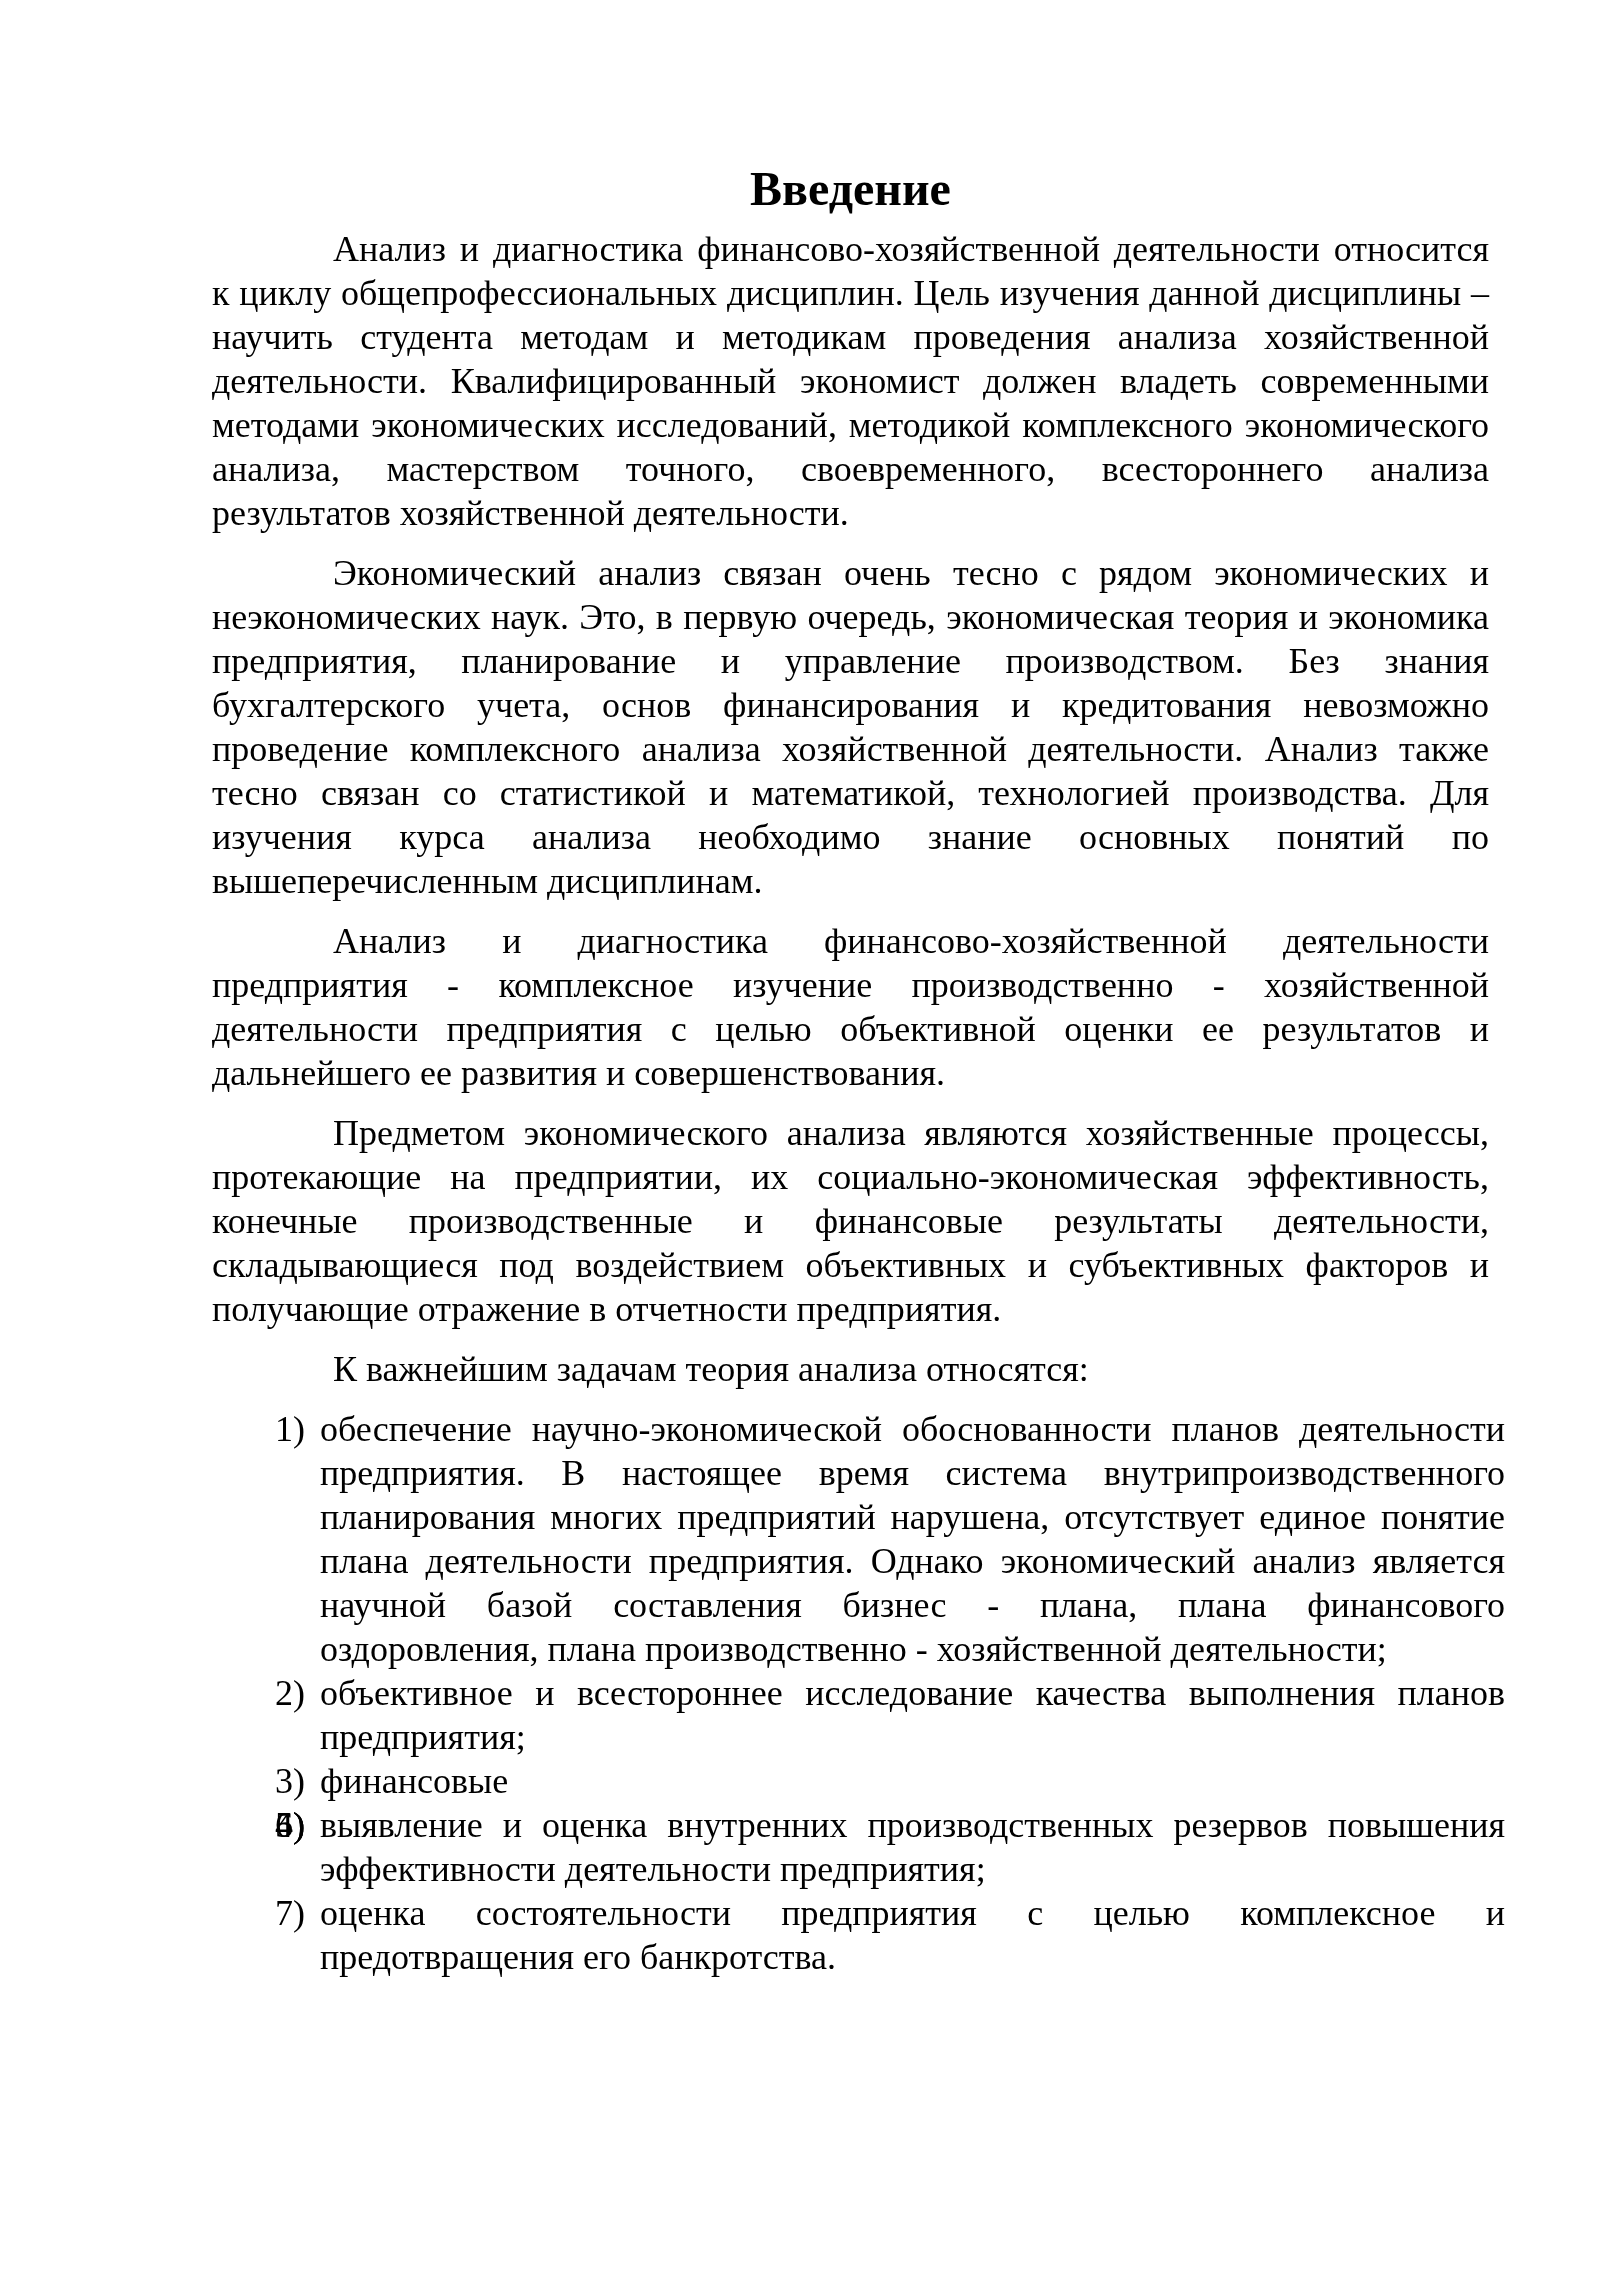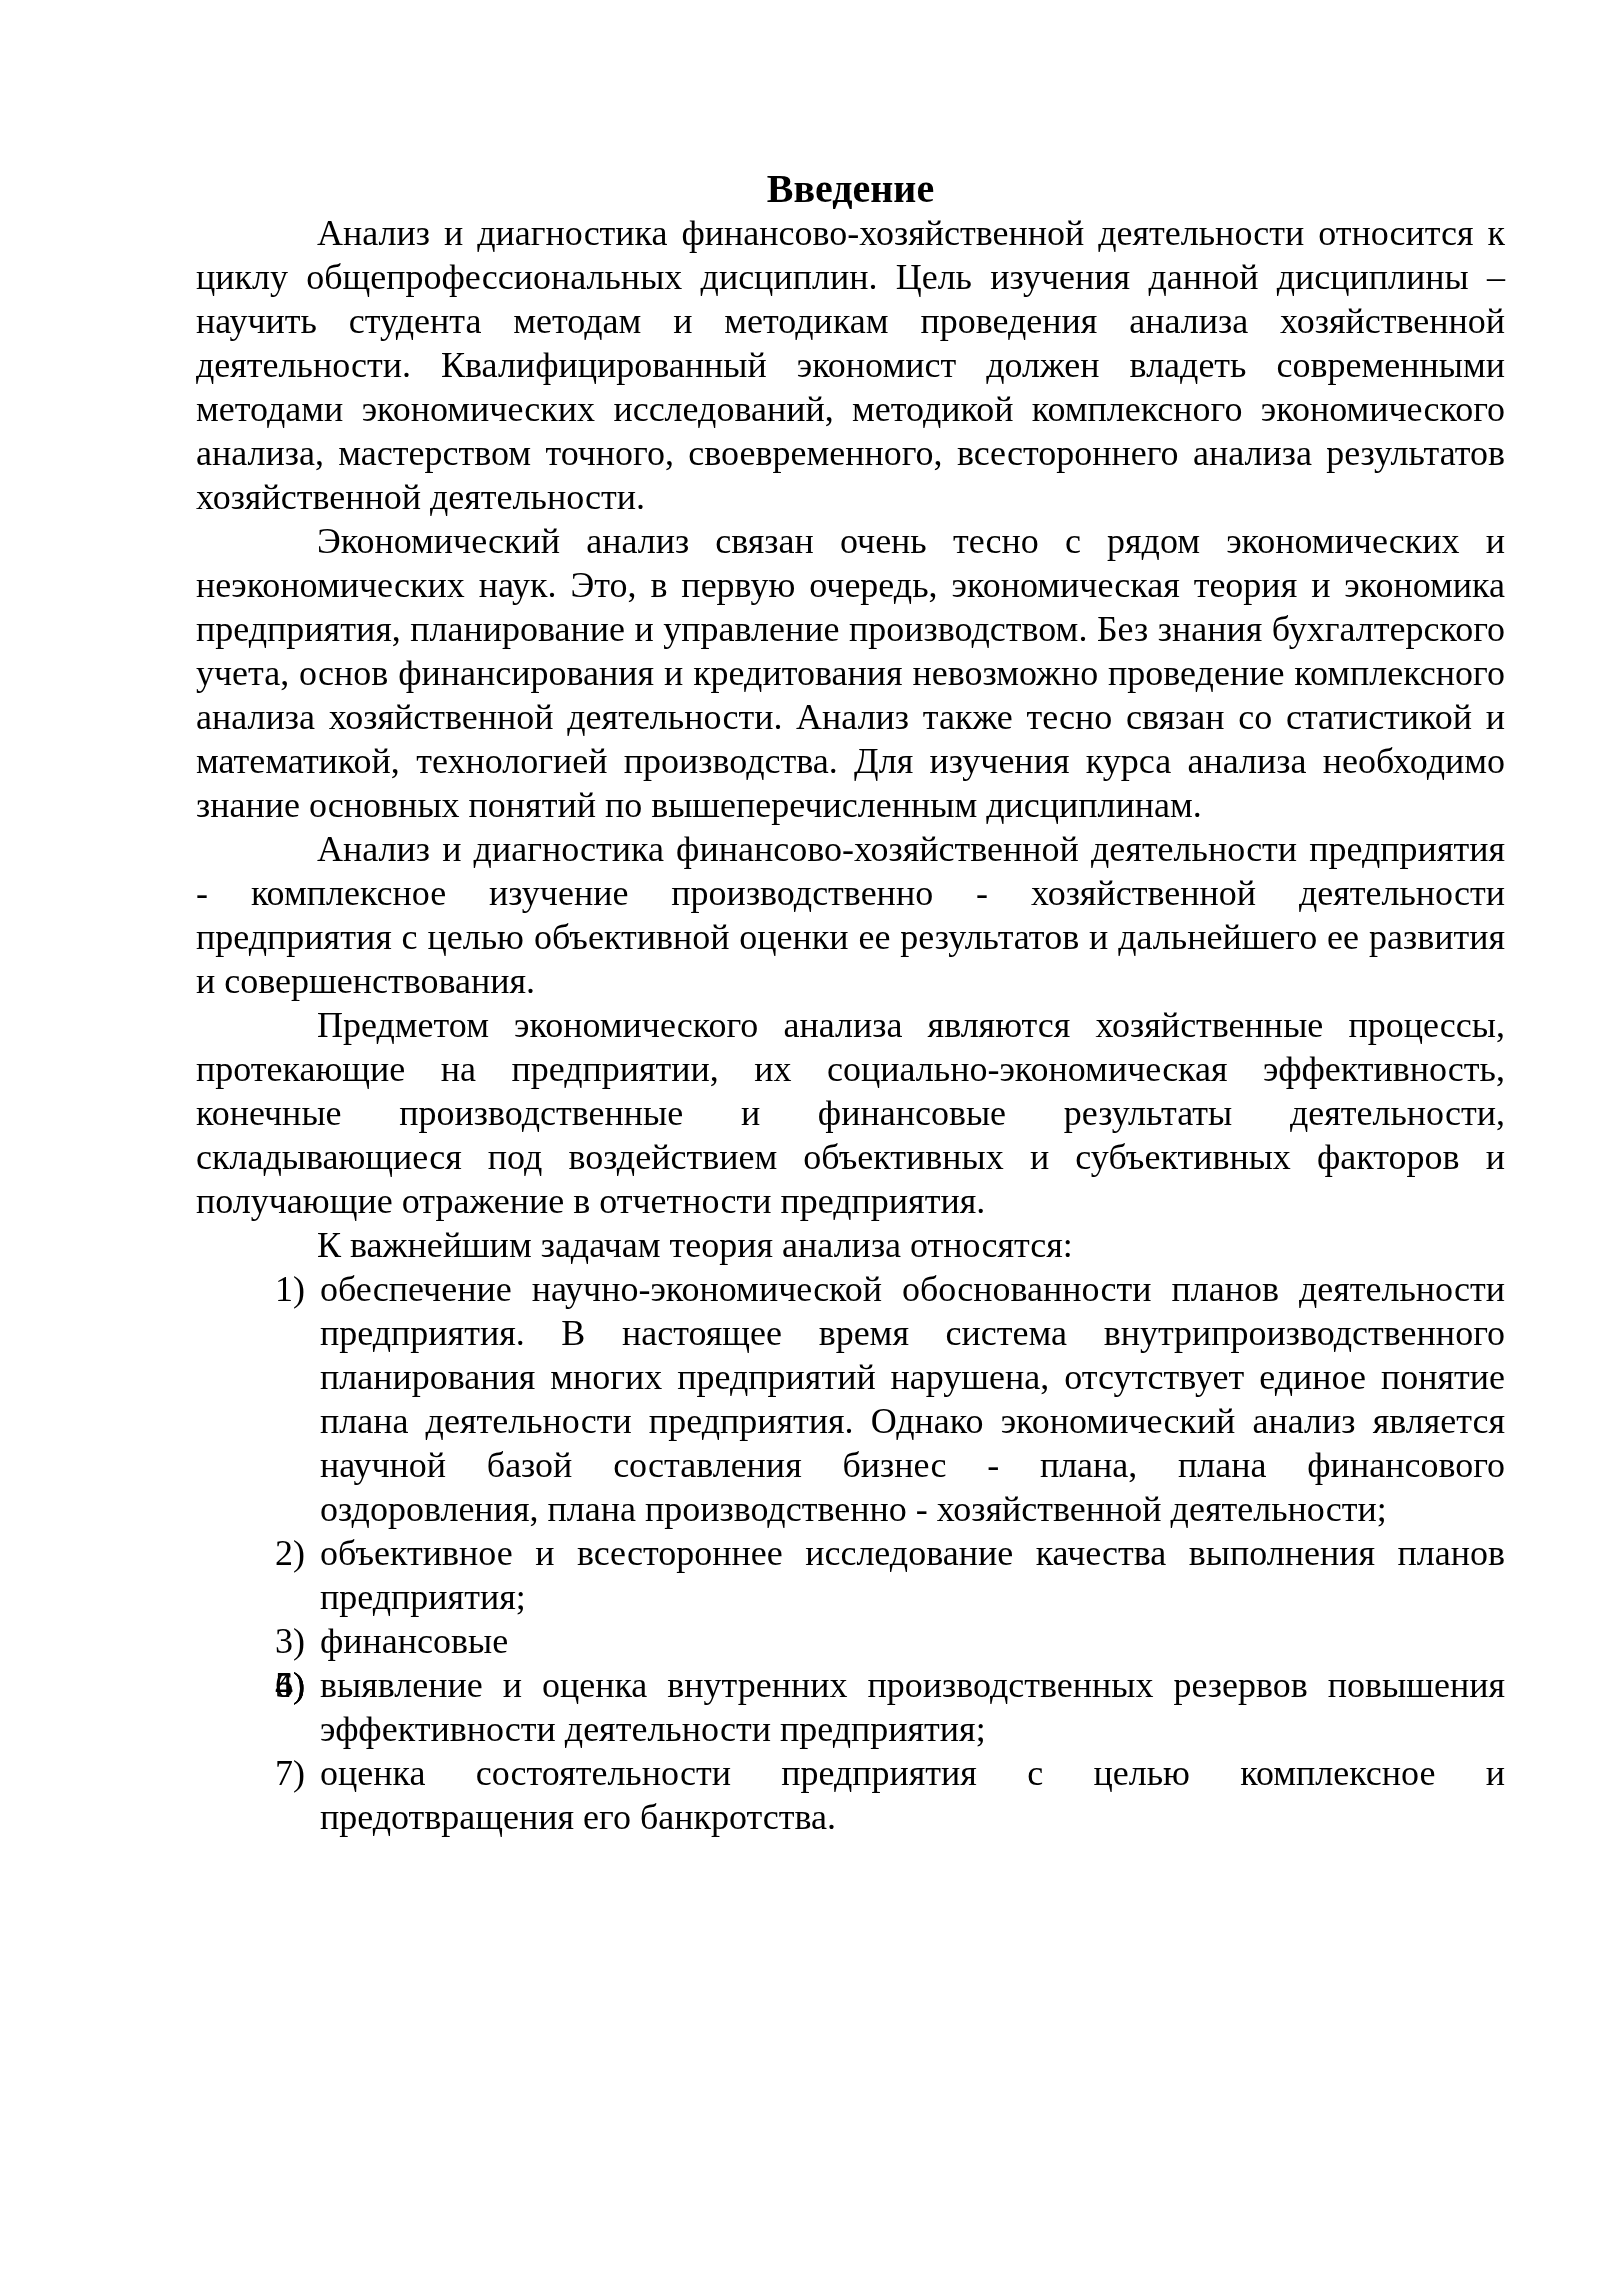--- a/index.html
+++ b/index.html
@@ -15,27 +15,27 @@
     color: #000000;
     font-family: "Liberation Serif", "DejaVu Serif", serif;
     font-size: 36px;
     line-height: 44px;
     box-sizing: border-box;
     padding: 167px 117px 0 196px;
     overflow: hidden;
   }
   .doc-title {
     margin: 0;
-    font-size: 40px;
+    font-size: 48px;
     line-height: 44px;
     font-weight: bold;
     text-align: center;
   }
   .para {
-    margin: 0;
+    margin: 16px;
     text-align: justify;
     text-indent: 121px;
   }
   .task-list {
     margin: 0;
     padding: 0;
     list-style: none;
   }
   .task-item {
     position: relative;

